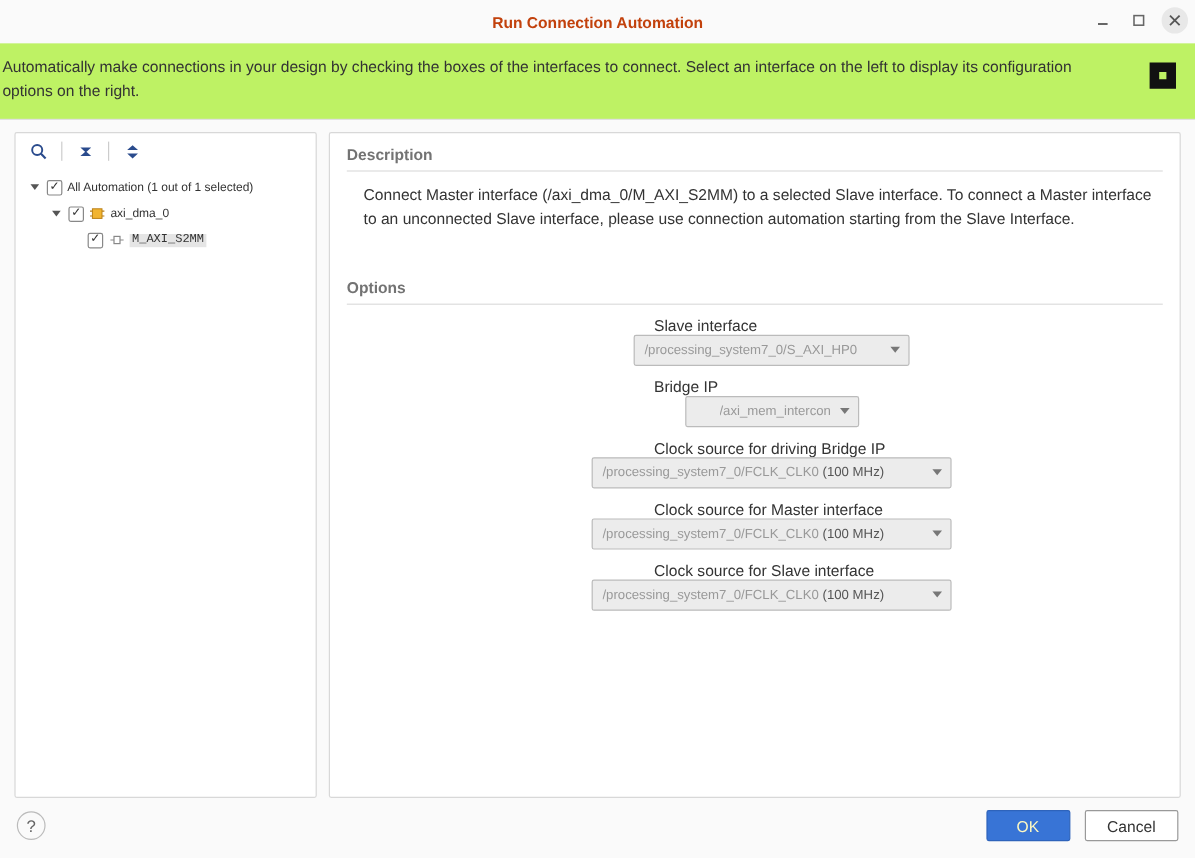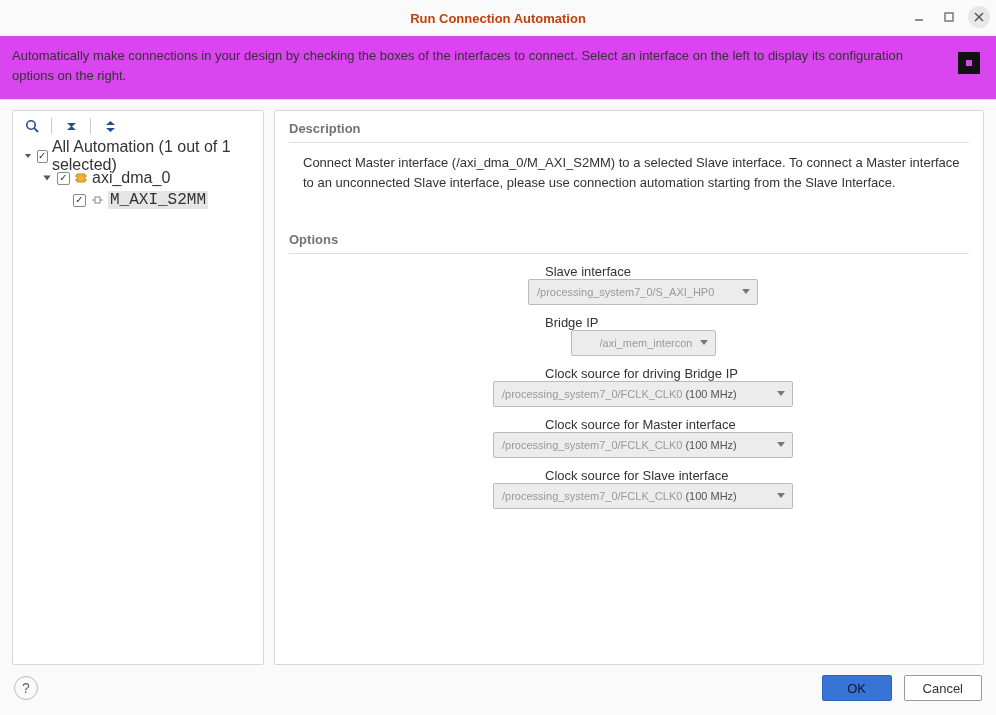--- a/index.html
+++ b/index.html
@@ -39,26 +39,26 @@
       border-radius: 50%;
       display: flex;
       align-items: center;
       justify-content: center;
       cursor: pointer;
     }
     .tb-btn svg { width: 14px; height: 14px; }
     .tb-close { background: #e8e8e8; }
 
     .desc-bar {
-      padding: 10px 14px 14px 12px;
+      padding: 10px 14px 14px 2px;
       display: flex;
       align-items: flex-start;
       border-bottom: 1px solid #e0e0e0;
       gap: 20px;
-      background: #d946ef;
+      background: #bef264;
     }
     .desc-text {
       flex: 1;
       color: #333;
       line-height: 1.5;
     }
     .amd-logo {
       width: 26px;
       height: 26px;
       flex-shrink: 0;
@@ -102,21 +102,21 @@
     }
     .tool-sep {
       width: 1px;
       height: 16px;
       background: #ccc;
       margin: 0 4px;
     }
 
     .tree {
       padding: 4px 4px;
-      font-size: 16px;
+      font-size: 10px;
     }
     .tree-row {
       display: flex;
       align-items: center;
       height: 22px;
       gap: 4px;
       cursor: default;
     }
     .tree-indent { display: inline-block; }
     .exp-arrow {
@@ -244,21 +244,21 @@
       align-items: center;
       justify-content: center;
       cursor: pointer;
       border-radius: 2px;
       font-size: 13px;
       padding: 0 18px;
     }
     .btn.primary {
       background: #3874d6;
       border-color: #2e63bb;
-      color: #0f172a;
+      color: #fef9c3;
     }
   </style>
 </head>
 <body>
 
 <div class="titlebar">
   <div class="titlebar-title">Run Connection Automation</div>
   <div class="titlebar-controls">
     <div class="tb-btn">
       <svg viewBox="0 0 14 14">

